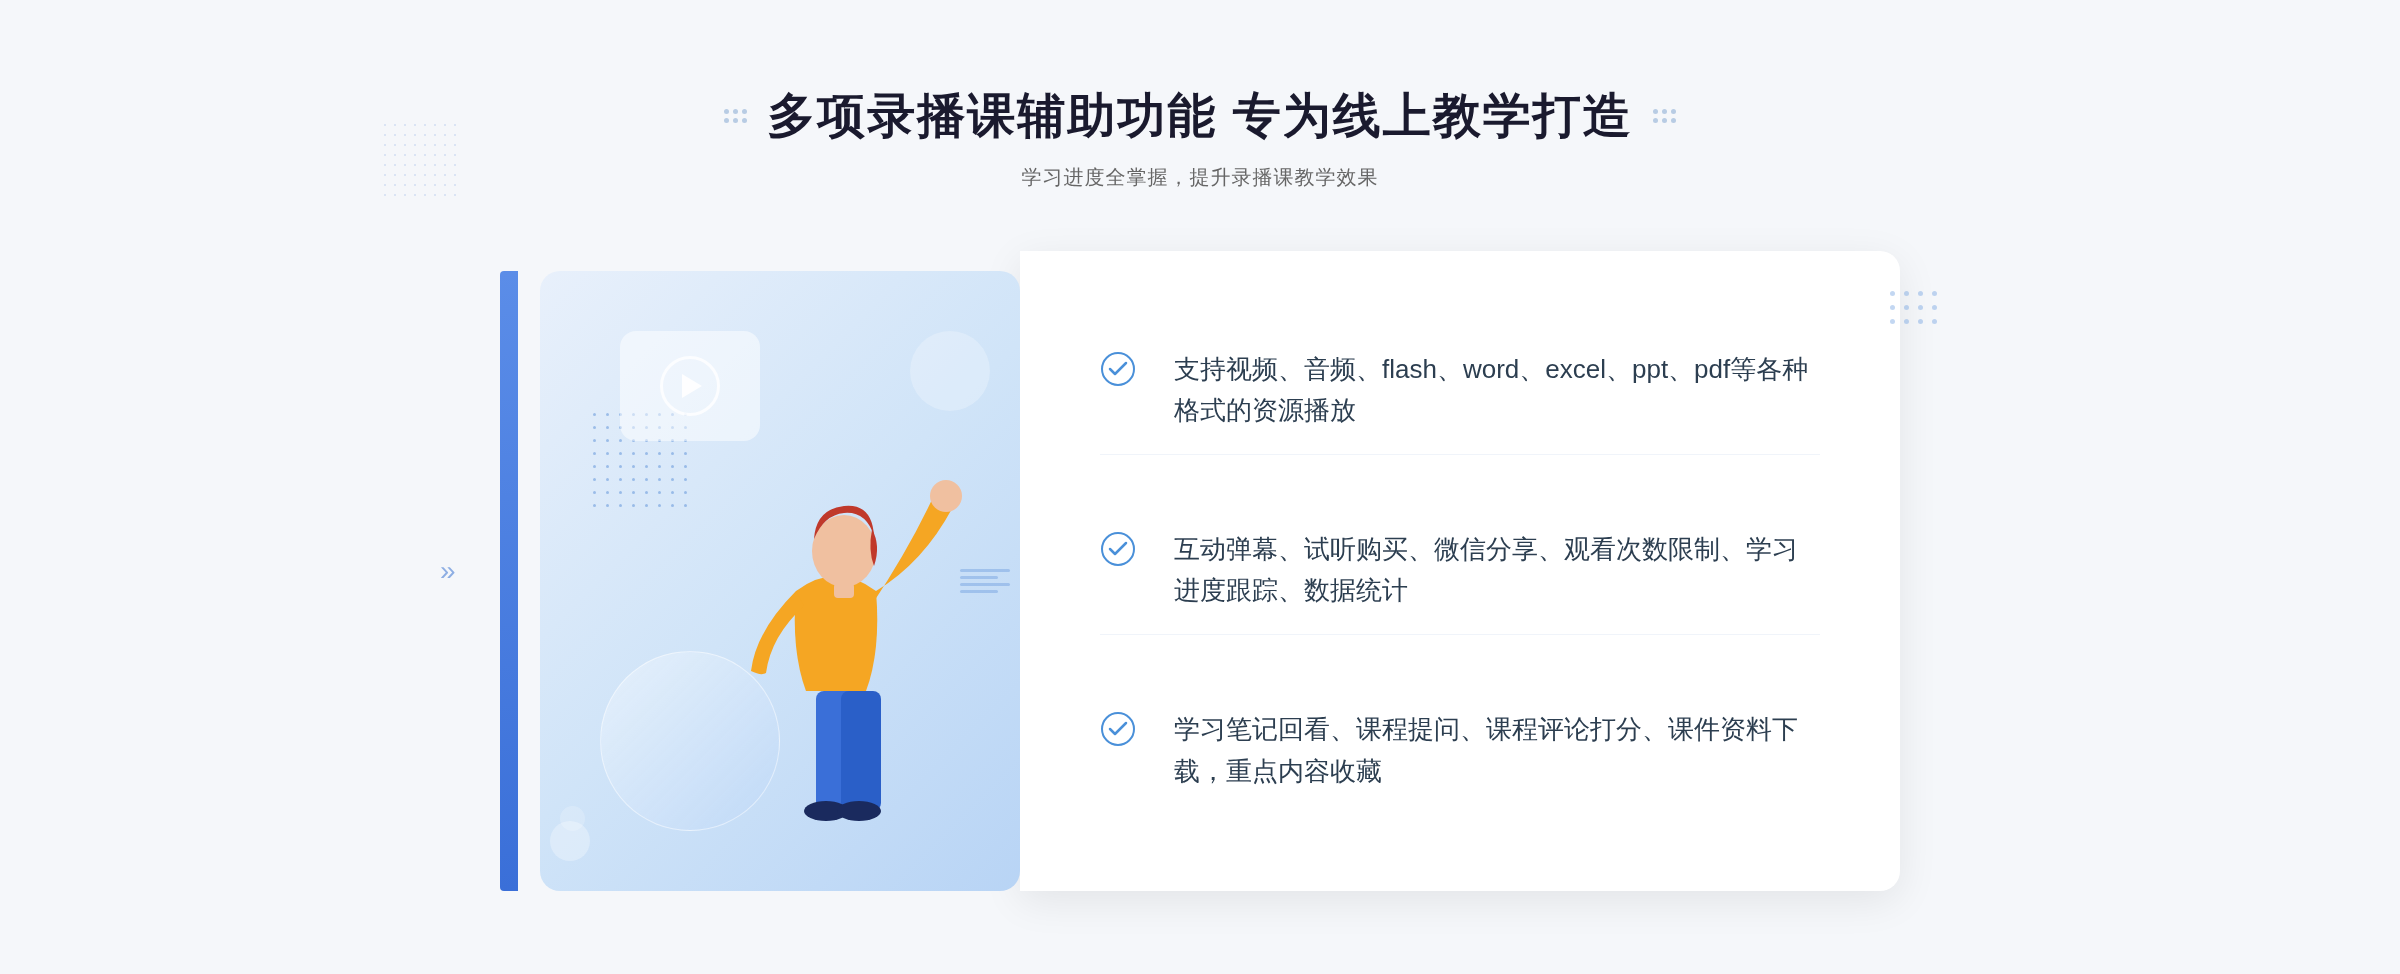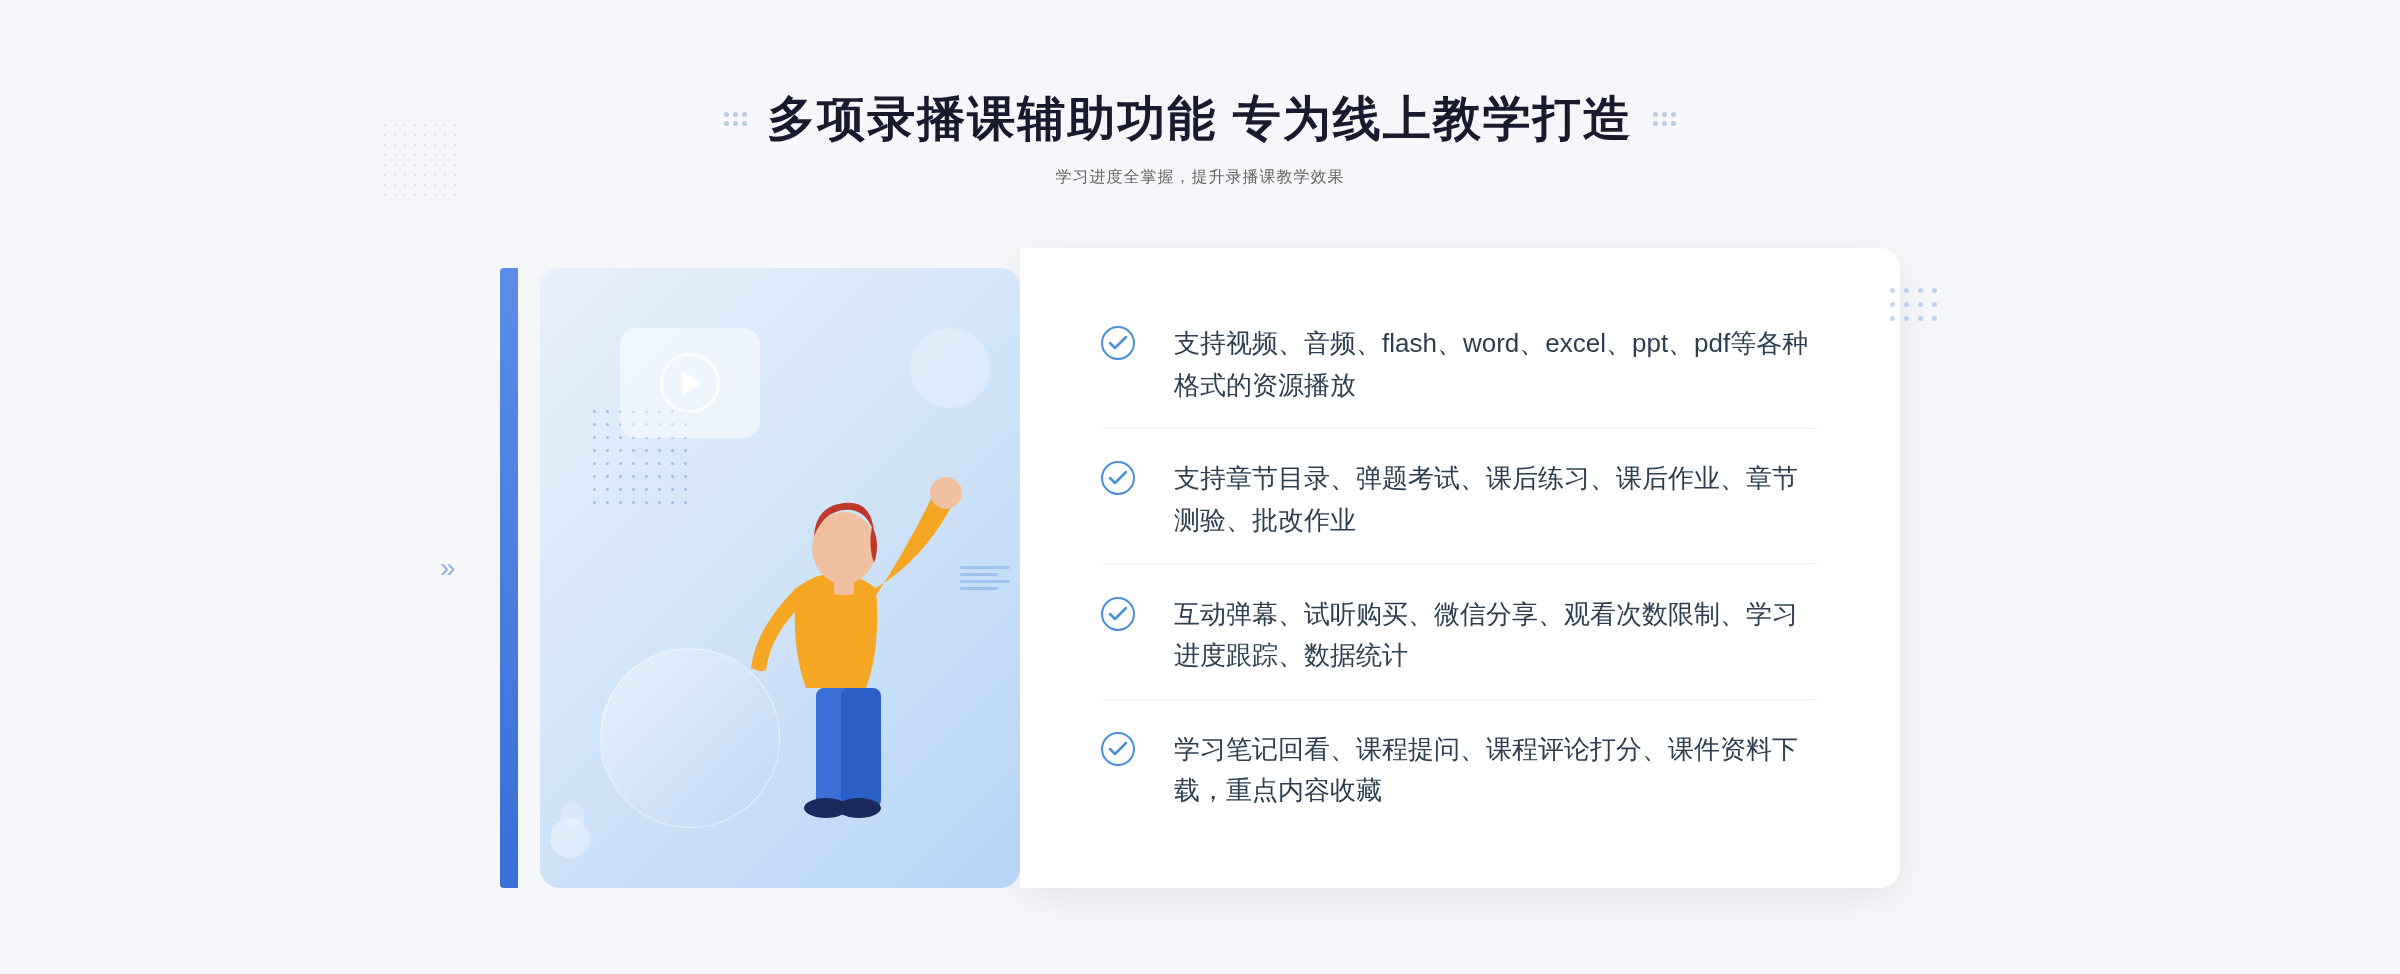--- a/index.html
+++ b/index.html
@@ -85,21 +85,21 @@
     }
 
     .main-title {
       font-size: 48px;
       font-weight: 600;
       color: #1a1a2e;
       letter-spacing: 2px;
     }
 
     .sub-title {
-      font-size: 16px;
+      font-size: 20px;
       color: #666;
       letter-spacing: 1px;
       font-weight: 400;
     }
 
     .content-section {
       display: flex;
       align-items: stretch;
       width: 1400px;
       min-height: 640px;
@@ -499,47 +499,38 @@
       <div class="feature-item">
         <div class="check-icon">
           <svg viewBox="0 0 36 36" fill="none" xmlns="http://www.w3.org/2000/svg">
             <circle cx="18" cy="18" r="16" stroke="#4a90d9" stroke-width="2" fill="none"></circle>
             <polyline points="10,18 15,23 26,12" stroke="#4a90d9" stroke-width="2.5" stroke-linecap="round" stroke-linejoin="round" fill="none"></polyline>
           </svg>
         </div>
         <span class="feature-text">支持视频、音频、flash、word、excel、ppt、pdf等各种格式的资源播放</span>
       </div>
 
+
       <div class="feature-item">
         <div class="check-icon">
           <svg viewBox="0 0 36 36" fill="none" xmlns="http://www.w3.org/2000/svg">
             <circle cx="18" cy="18" r="16" stroke="#4a90d9" stroke-width="2" fill="none"></circle>
             <polyline points="10,18 15,23 26,12" stroke="#4a90d9" stroke-width="2.5" stroke-linecap="round" stroke-linejoin="round" fill="none"></polyline>
           </svg>
         </div>
-        <span class="feature-text">支持章节目录、弹题考试、课后练习、课后作业、章节测验、批改作业</span>
+        <span class="feature-text">互动弹幕、试听购买、微信分享、观看次数限制、学习进度跟踪、数据统计</span>
       </div>
 
       <div class="feature-item">
         <div class="check-icon">
           <svg viewBox="0 0 36 36" fill="none" xmlns="http://www.w3.org/2000/svg">
             <circle cx="18" cy="18" r="16" stroke="#4a90d9" stroke-width="2" fill="none"></circle>
             <polyline points="10,18 15,23 26,12" stroke="#4a90d9" stroke-width="2.5" stroke-linecap="round" stroke-linejoin="round" fill="none"></polyline>
           </svg>
         </div>
-        <span class="feature-text">互动弹幕、试听购买、微信分享、观看次数限制、学习进度跟踪、数据统计</span>
-      </div>
-
-      <div class="feature-item">
-        <div class="check-icon">
-          <svg viewBox="0 0 36 36" fill="none" xmlns="http://www.w3.org/2000/svg">
-            <circle cx="18" cy="18" r="16" stroke="#4a90d9" stroke-width="2" fill="none"></circle>
-            <polyline points="10,18 15,23 26,12" stroke="#4a90d9" stroke-width="2.5" stroke-linecap="round" stroke-linejoin="round" fill="none"></polyline>
-          </svg>
-        </div>
         <span class="feature-text">学习笔记回看、课程提问、课程评论打分、课件资料下载，重点内容收藏</span>
       </div>
 
     </div>
 
   </div>
 
 </div>
 
 </body></html>

